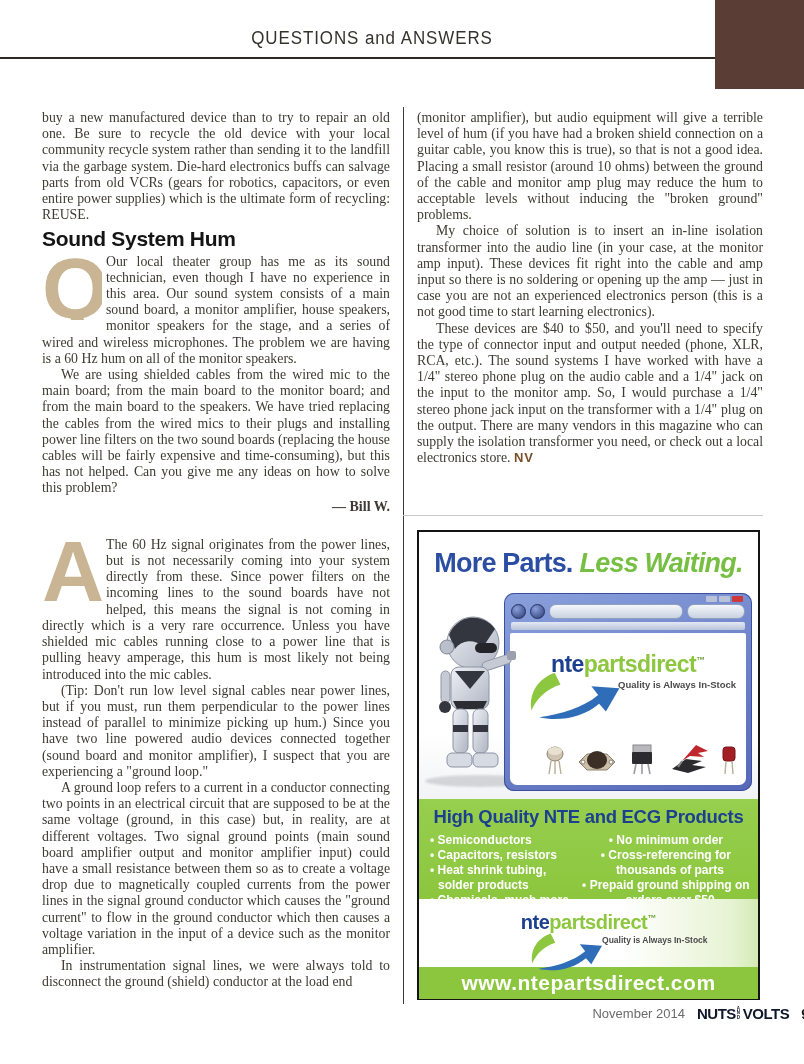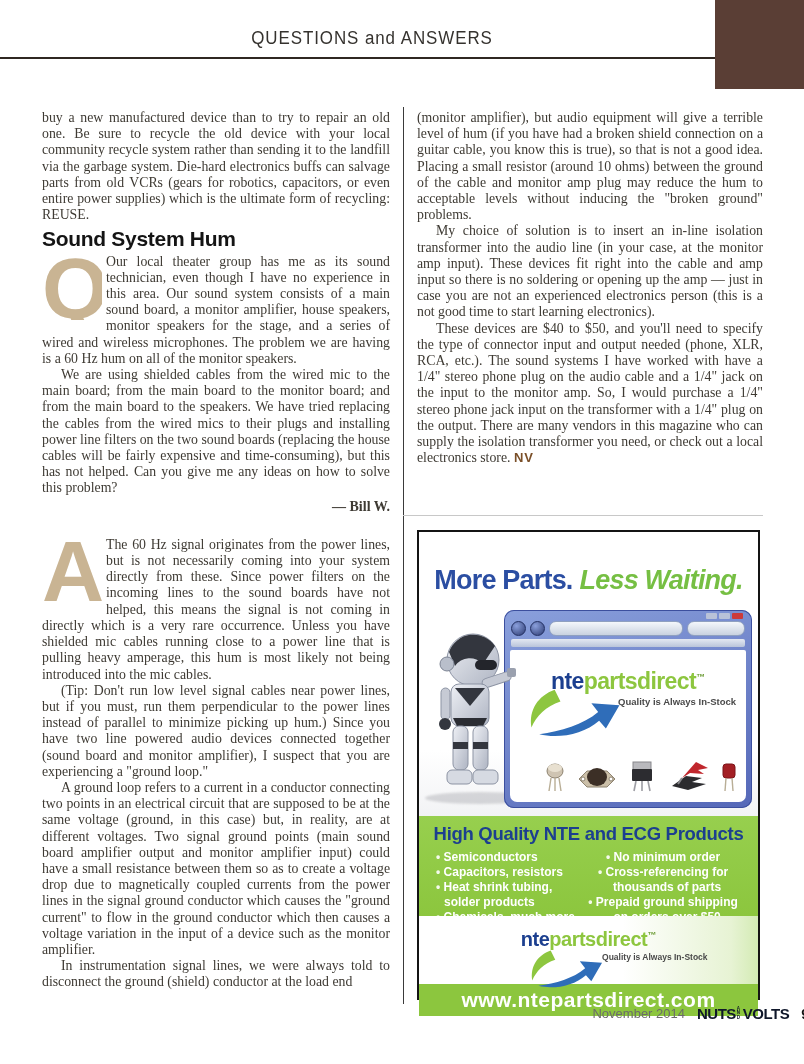--- a/index.html
+++ b/index.html
@@ -41,21 +41,21 @@
   .footer-logo{font-weight:900;font-size:15px;color:#0f172a;letter-spacing:-.5px;display:inline-flex;align-items:center;}
   .nv-and{display:inline-block;width:5px;font-size:4.5px;line-height:1;word-break:break-all;
     letter-spacing:0;margin:0 1px;}
   .footer-page{font-weight:bold;font-size:14px;color:#111;}
 
   
   .ad-top-rule{position:absolute;left:403px;top:515px;width:360px;height:1px;background:#c8c8c8;}
   .ad{position:absolute;left:417px;top:530px;width:339px;height:466px;border:2px solid #141414;
       background:#fff;font-family:"Liberation Sans",sans-serif;}
   .ad-headline{height:46px;display:flex;align-items:flex-end;justify-content:center;gap:7px;
-      padding-top:18px;font-weight:bold;font-size:27px;letter-spacing:-.8px;}
+      padding-top:1px;font-weight:bold;font-size:27px;letter-spacing:-.8px;}
   .hl-blue{color:#2b4ea2;}
   .hl-green{color:#76bf43;font-style:italic;}
 
   .ad-scene{position:relative;height:220px;background:linear-gradient(#ffffff 70%,#f2f3f5);}
 
   
   .browser{position:absolute;right:6px;top:14px;width:248px;height:198px;border-radius:10px;
      background:linear-gradient(160deg,#8aa0dc,#5568b8);box-shadow:inset 0 0 0 1px #3c4f9e;}
   .win-controls{position:absolute;top:3px;right:9px;display:flex;gap:2px;}
   .win-controls span{width:11px;height:6px;border-radius:1px;background:#b9c2d8;}
@@ -79,21 +79,21 @@
   .bc-swoosh{position:absolute;left:14px;top:34px;width:100px;height:58px;}
   .bc-parts-row{position:absolute;left:34px;right:8px;bottom:10px;display:flex;
      justify-content:space-between;align-items:flex-end;}
 
   
   .robot{position:absolute;left:4px;top:34px;width:96px;height:176px;}
   .floor-shadow{position:absolute;left:6px;top:196px;width:110px;height:12px;border-radius:50%;
      background:rgba(60,60,70,.18);filter:blur(1px);}
 
   
-  .ad-products{height:100px;background:linear-gradient(#97cf4e,#8cc63e);padding:7px 14px 0;box-sizing:border-box;}
+  .ad-products{height:100px;background:linear-gradient(#97cf4e,#8cc63e);padding:7px 8px 0;box-sizing:border-box;}
   .products-heading{text-align:center;font-weight:bold;font-size:18.5px;color:#1c3f8f;
      letter-spacing:-.3px;margin-bottom:5px;}
   .products-cols{display:flex;}
   .pcol{color:#fff;font-weight:bold;font-size:12px;line-height:15px;}
   .pcol-left{width:47%;}
   .pcol-right{width:53%;text-align:center;}
   .bullet{padding-left:11px;text-indent:-8px;}
   .bullet::before{content:"• ";color:rgba(255,255,255,.9);}
 
   

